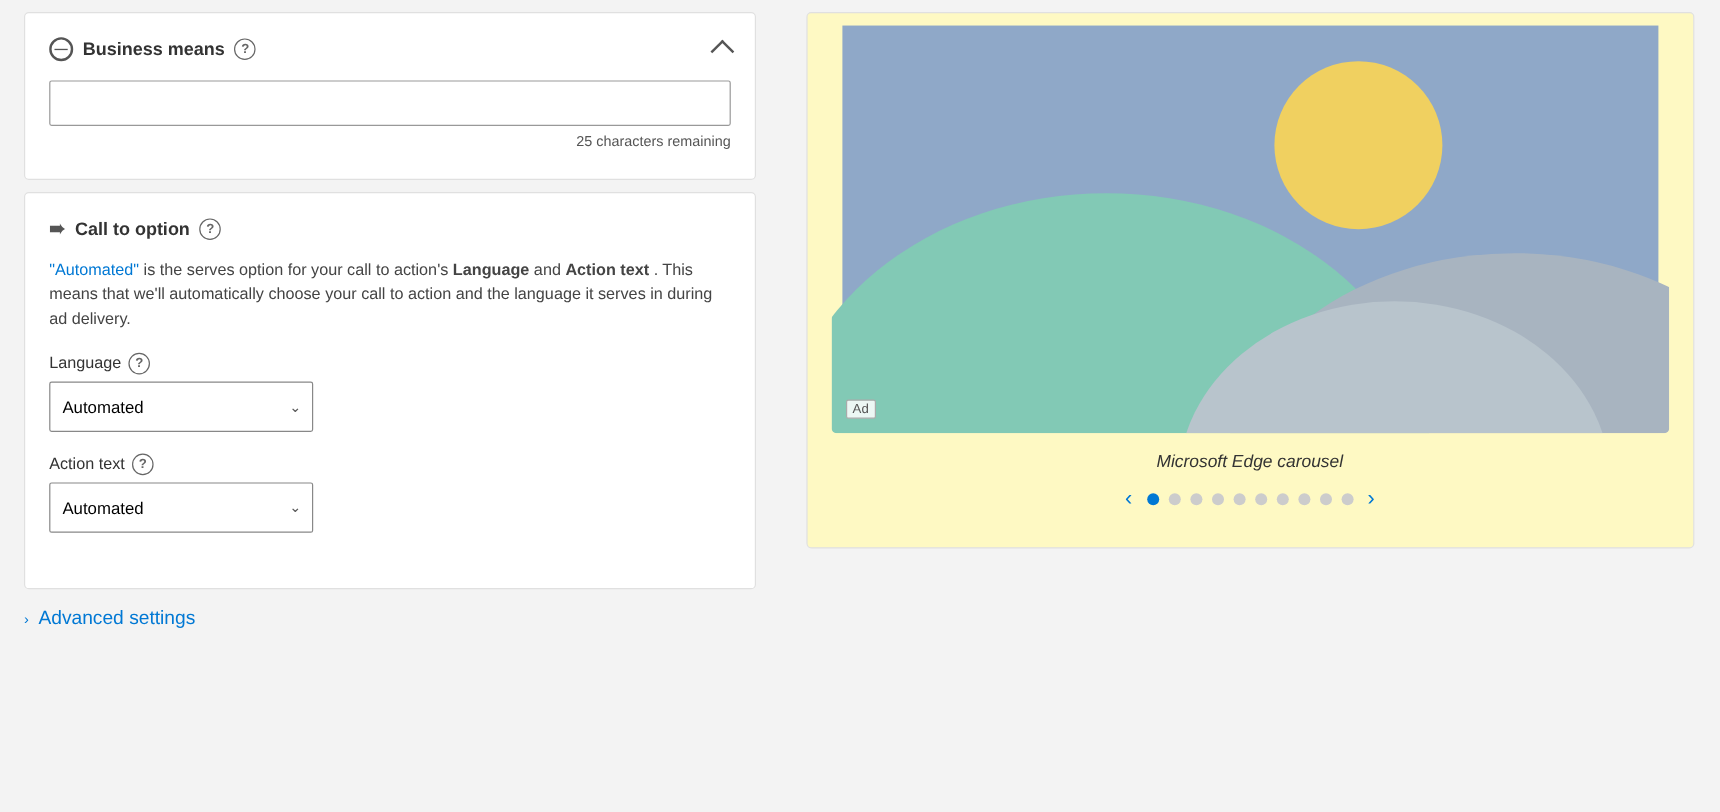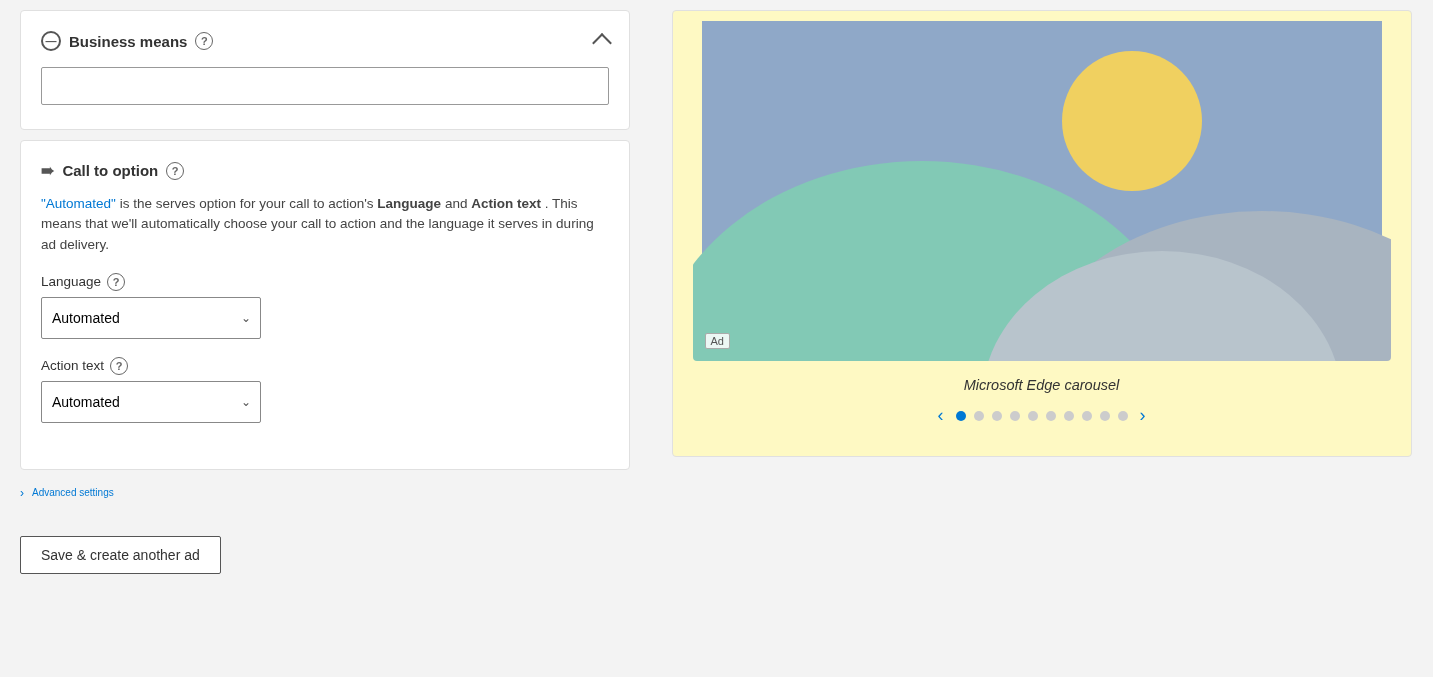--- a/index.html
+++ b/index.html
@@ -158,21 +158,21 @@
     }
     .advanced-settings {
       margin: 6px 20px;
       display: flex;
       align-items: center;
       gap: 8px;
       cursor: pointer;
     }
     .advanced-settings-text {
       color: #0078d4;
-      font-size: 10px;
+      font-size: 16px;
       font-weight: 500;
       text-align: center;
     }
     .advanced-chevron {
       color: #0078d4;
       font-size: 12px;
     }
     .bottom-bar {
       margin: 30px 20px 0 20px;
     }
@@ -268,20 +268,24 @@
   <div class="card">
     <div class="card-header">
       <div class="card-header-left">
         <div class="icon-circle">—</div>
         <span>Business means</span>
         <span class="help-icon">?</span>
       </div>
       <div class="chevron-up"></div>
     </div>
     <input class="business-name-input" type="text" placeholder="" style="">
+    <div class="char-remaining">
+      <span>25</span>
+      <span>characters remaining</span>
+    </div>
   </div>
 
   <div class="cta-card">
     <div class="cta-header">
       <span class="cta-icon">➠</span>
       <span>Call to option</span>
       <span class="help-icon">?</span>
     </div>
     <div class="cta-description">
       <span class="link-text">"Automated"</span>
@@ -321,23 +325,20 @@
       </select>
       <span class="dropdown-chevron">⌄</span>
     </div>
   </div>
 
   <div class="advanced-settings">
     <span class="advanced-chevron">›</span>
     <span class="advanced-settings-text">Advanced settings</span>
   </div>
 
-  <div class="bottom-bar">
-    <button class="save-btn">Save &amp; create another ad</button>
-  </div>
 </div>
 
 <div class="right-panel">
   <div class="preview-card">
     <div class="preview-image-wrap">
       
       <svg class="preview-image-svg" viewBox="0 0 680 340" xmlns="http://www.w3.org/2000/svg">
 
         <rect width="680" height="340" fill="#8fa8c8"></rect>
 

